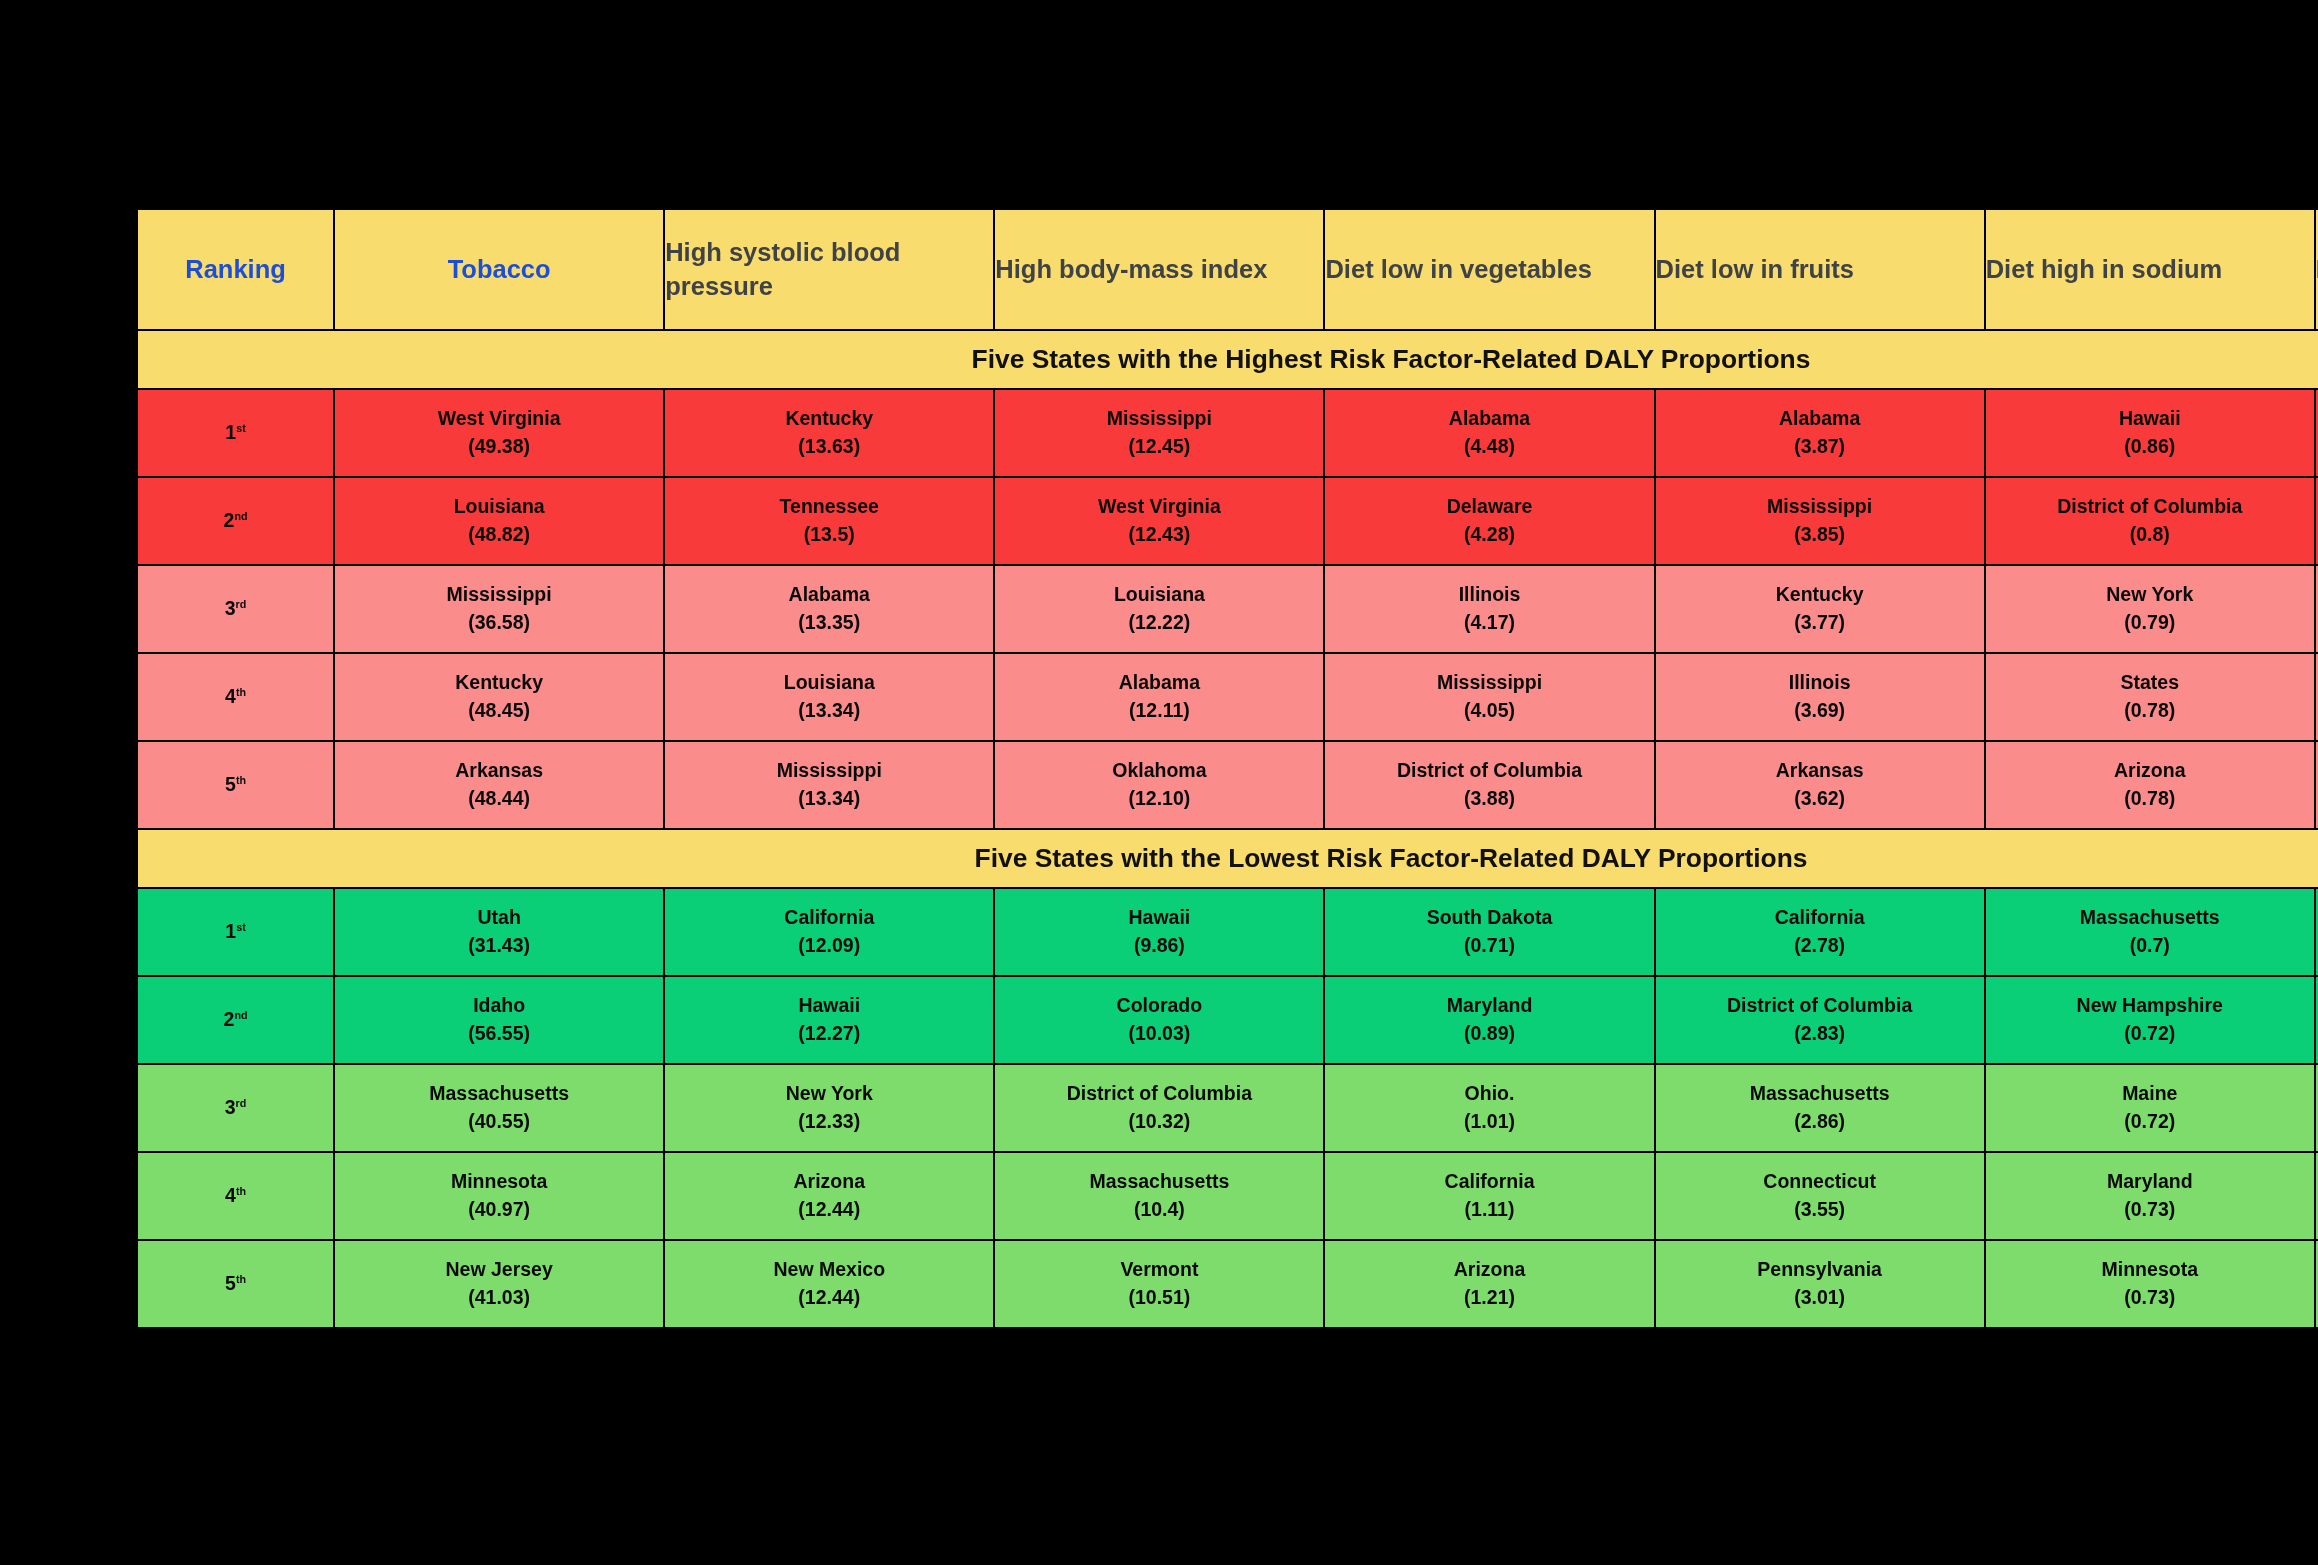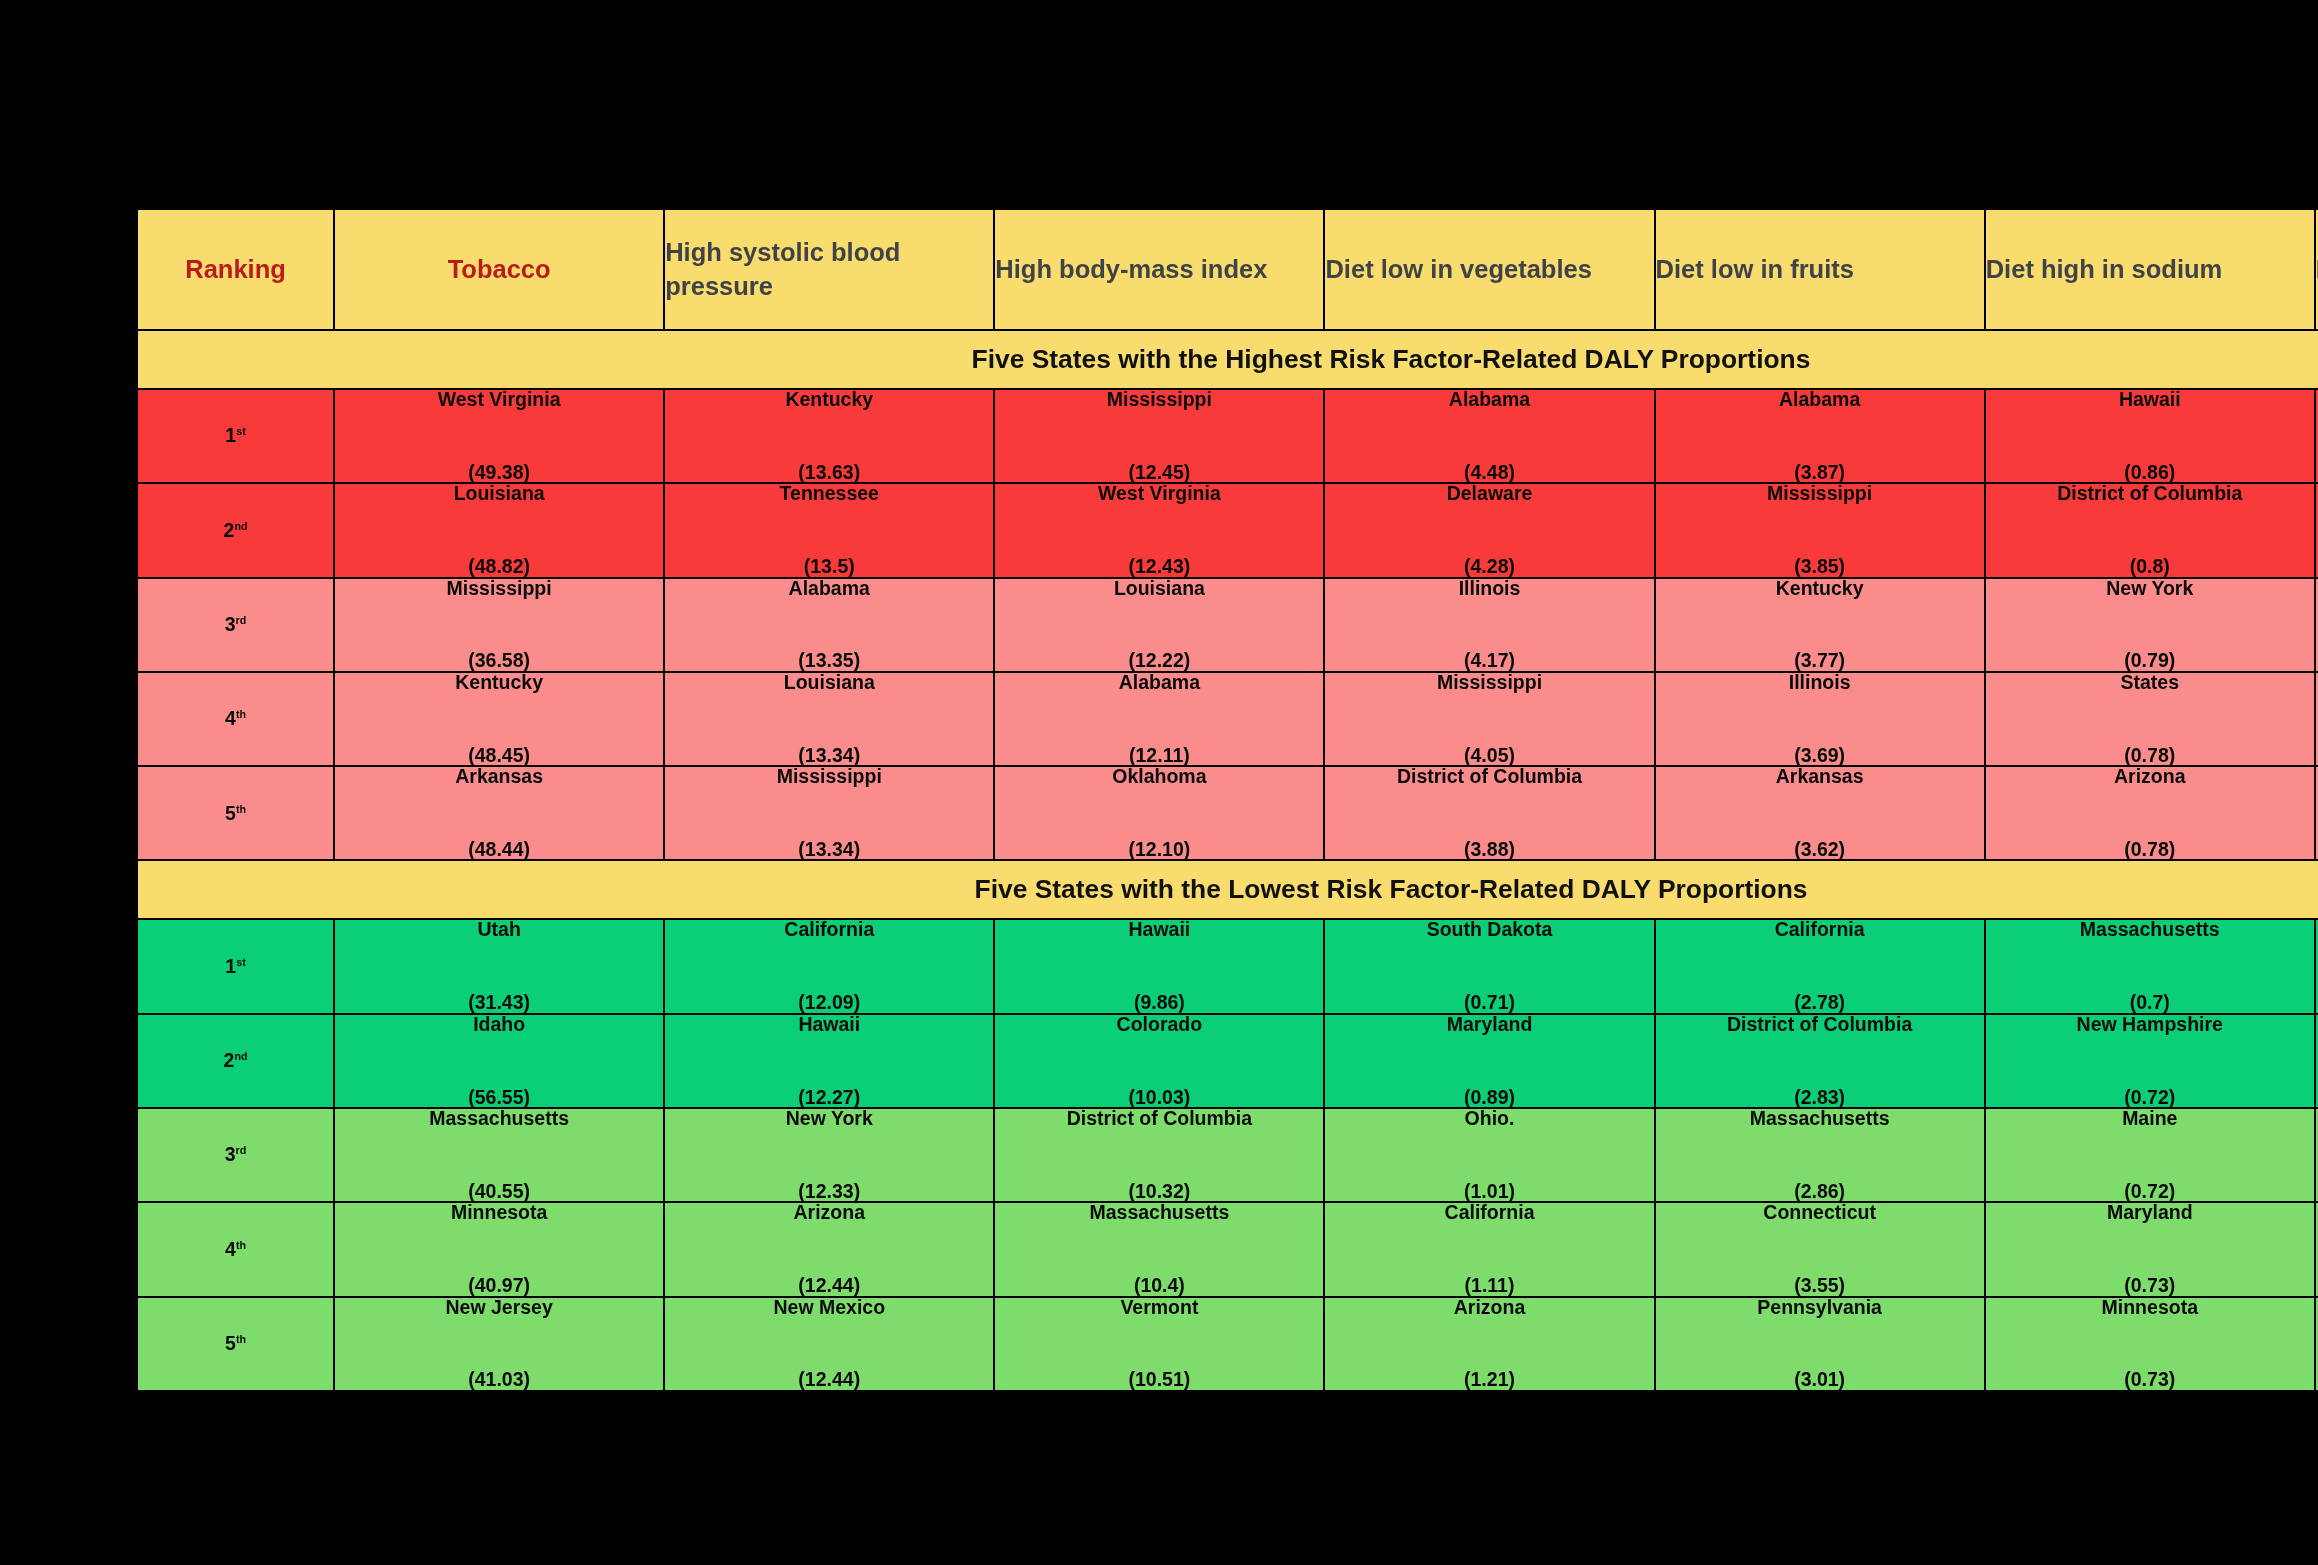--- a/index.html
+++ b/index.html
@@ -52,21 +52,21 @@
   }
   th.hdr-center {
     text-align: center;
     padding: 0 8.3px;
   }
   th.hdr-left {
     text-align: left;
     padding: 0 12px;
   }
   th.hdr-dark {
-    color: #b91c1c;
+    color: #1d4ed8;
   }
 
   
   tr.band td {
     background: #F9DC6E;
     height: 59px;
     text-align: center;
     color: #111111;
     font-size: 26.4px;
     font-weight: bold;
@@ -83,21 +83,21 @@
   }
   .cell-inner {
     display: flex;
     flex-direction: column;
     align-items: center;
     justify-content: center;
     gap: 8.3px;
     height: 100%;
   }
   .cell-state { display: block; white-space: nowrap; }
-  .cell-value { display: block; margin-top: 45px; }
+  .cell-value { display: block; }
 
   td.rank-cell {
     font-size: 24px;
     font-weight: bold;
     text-align: center;
   }
   td.rank-cell sup {
     font-size: 0.55em;
     vertical-align: super;
     line-height: 0;

